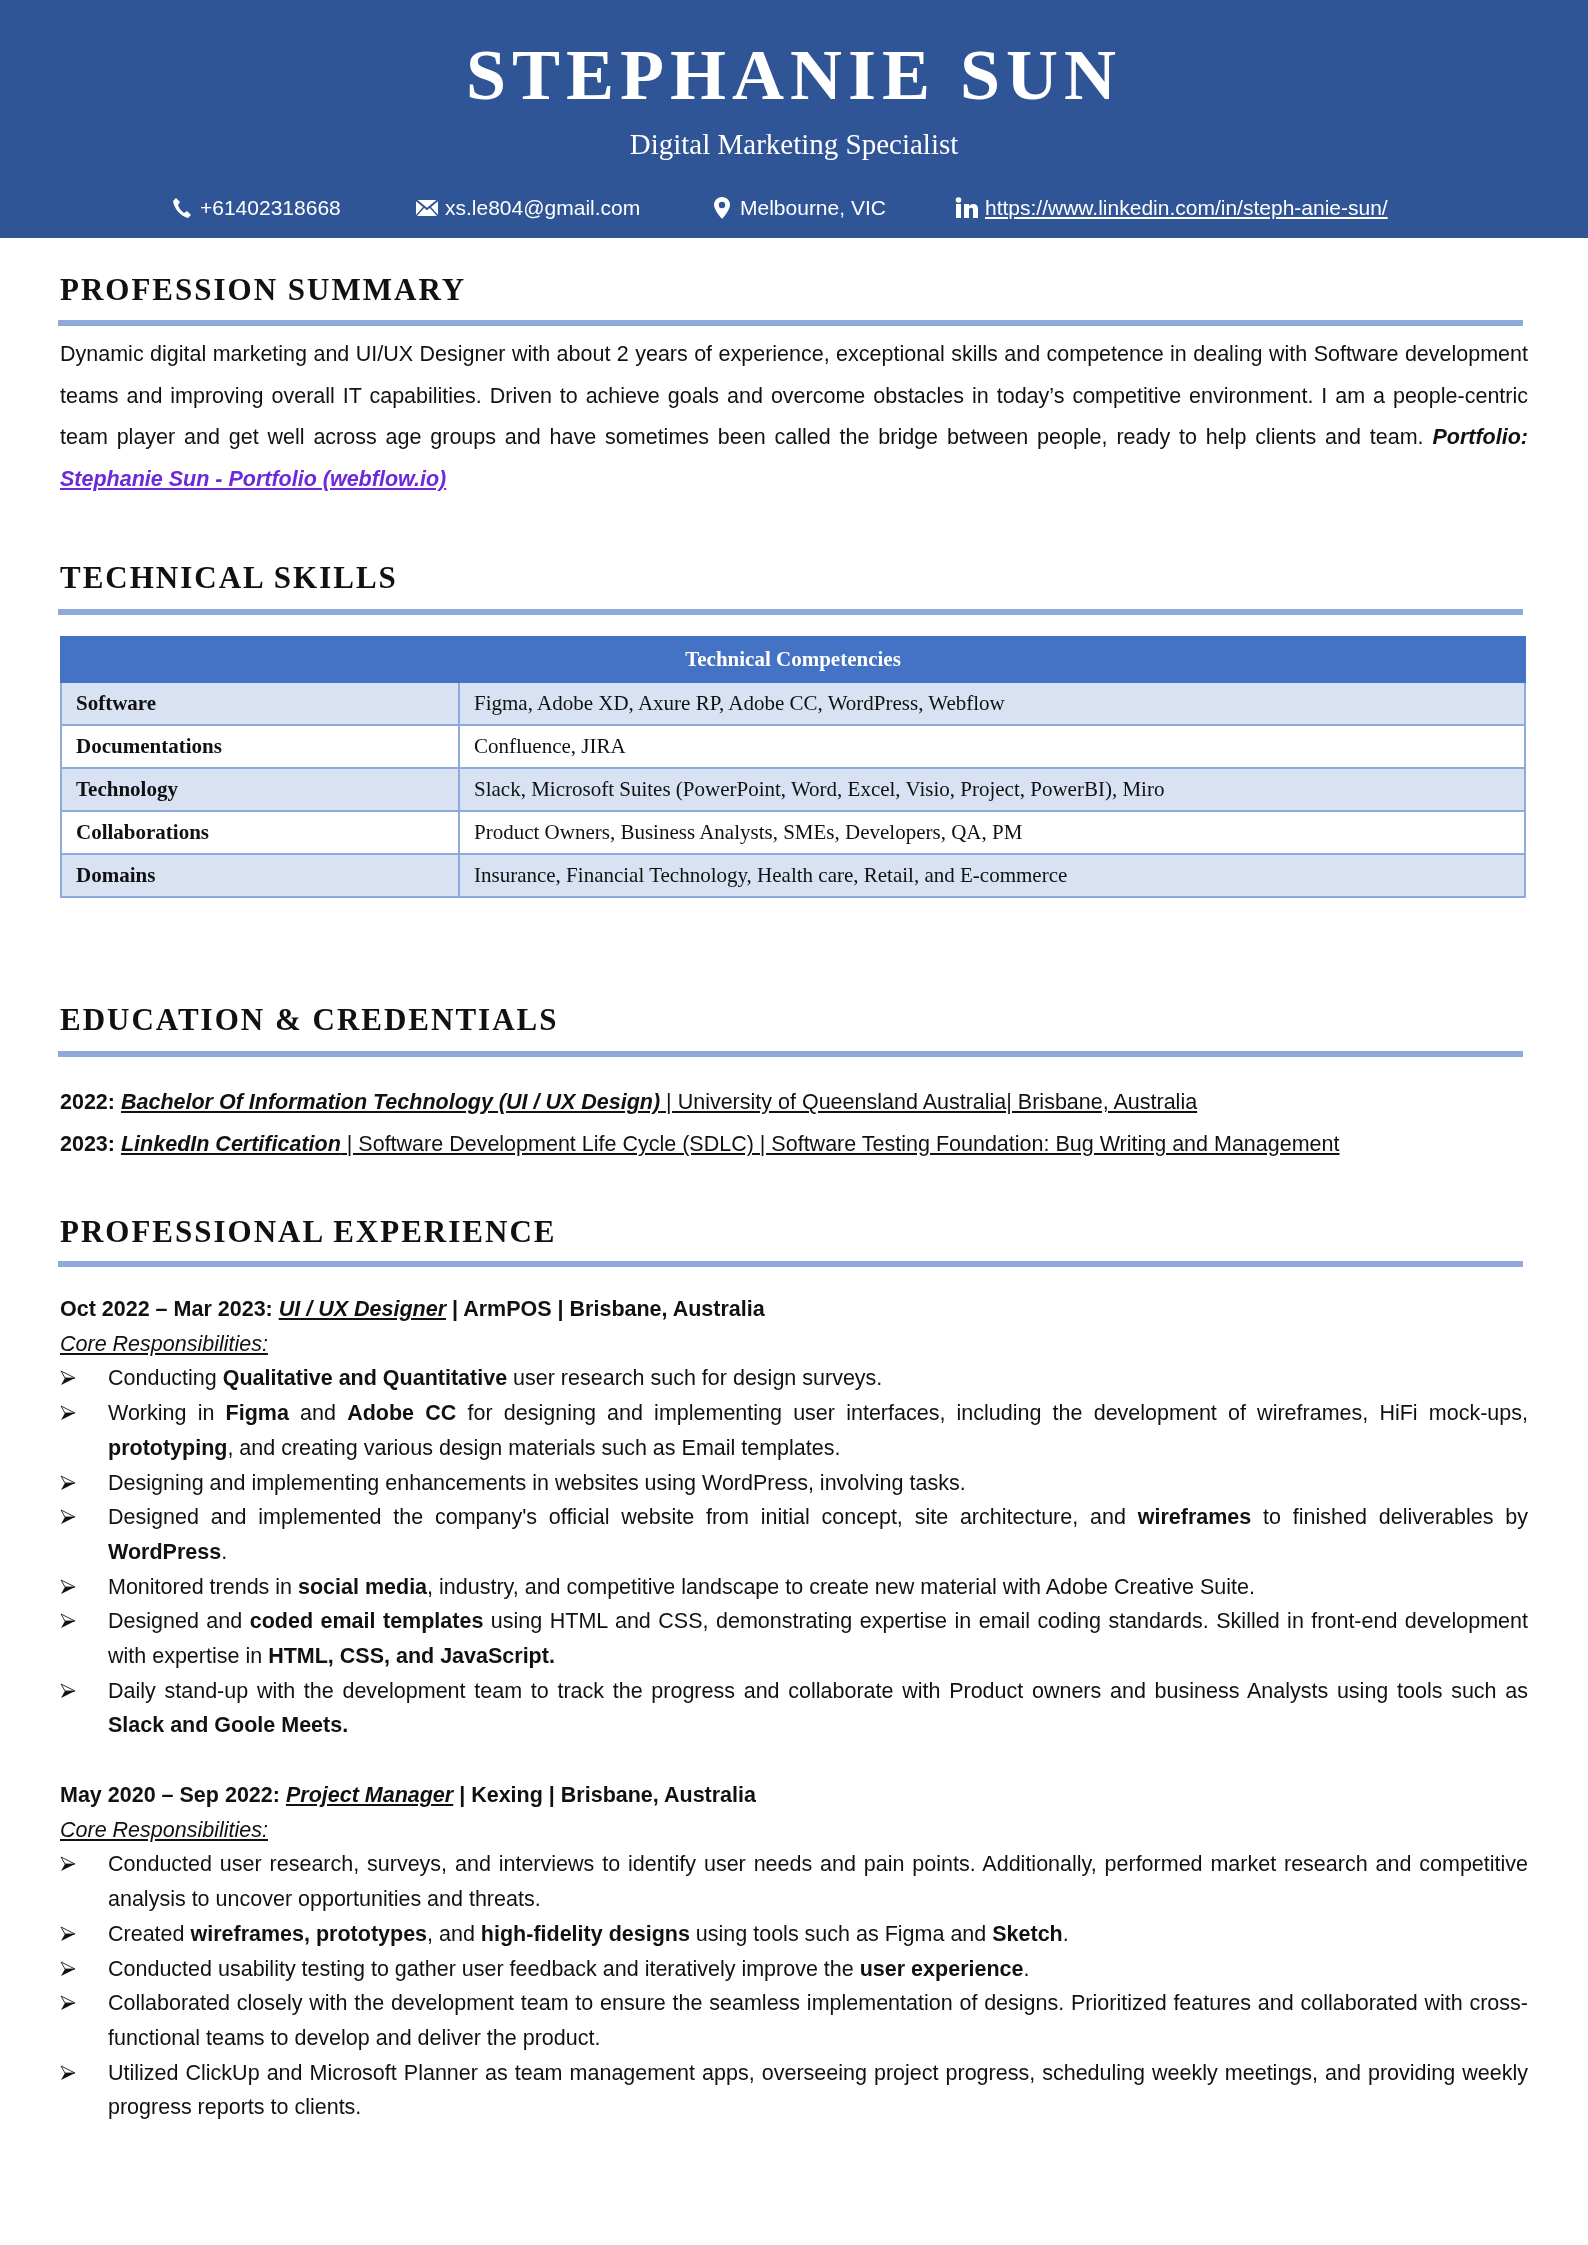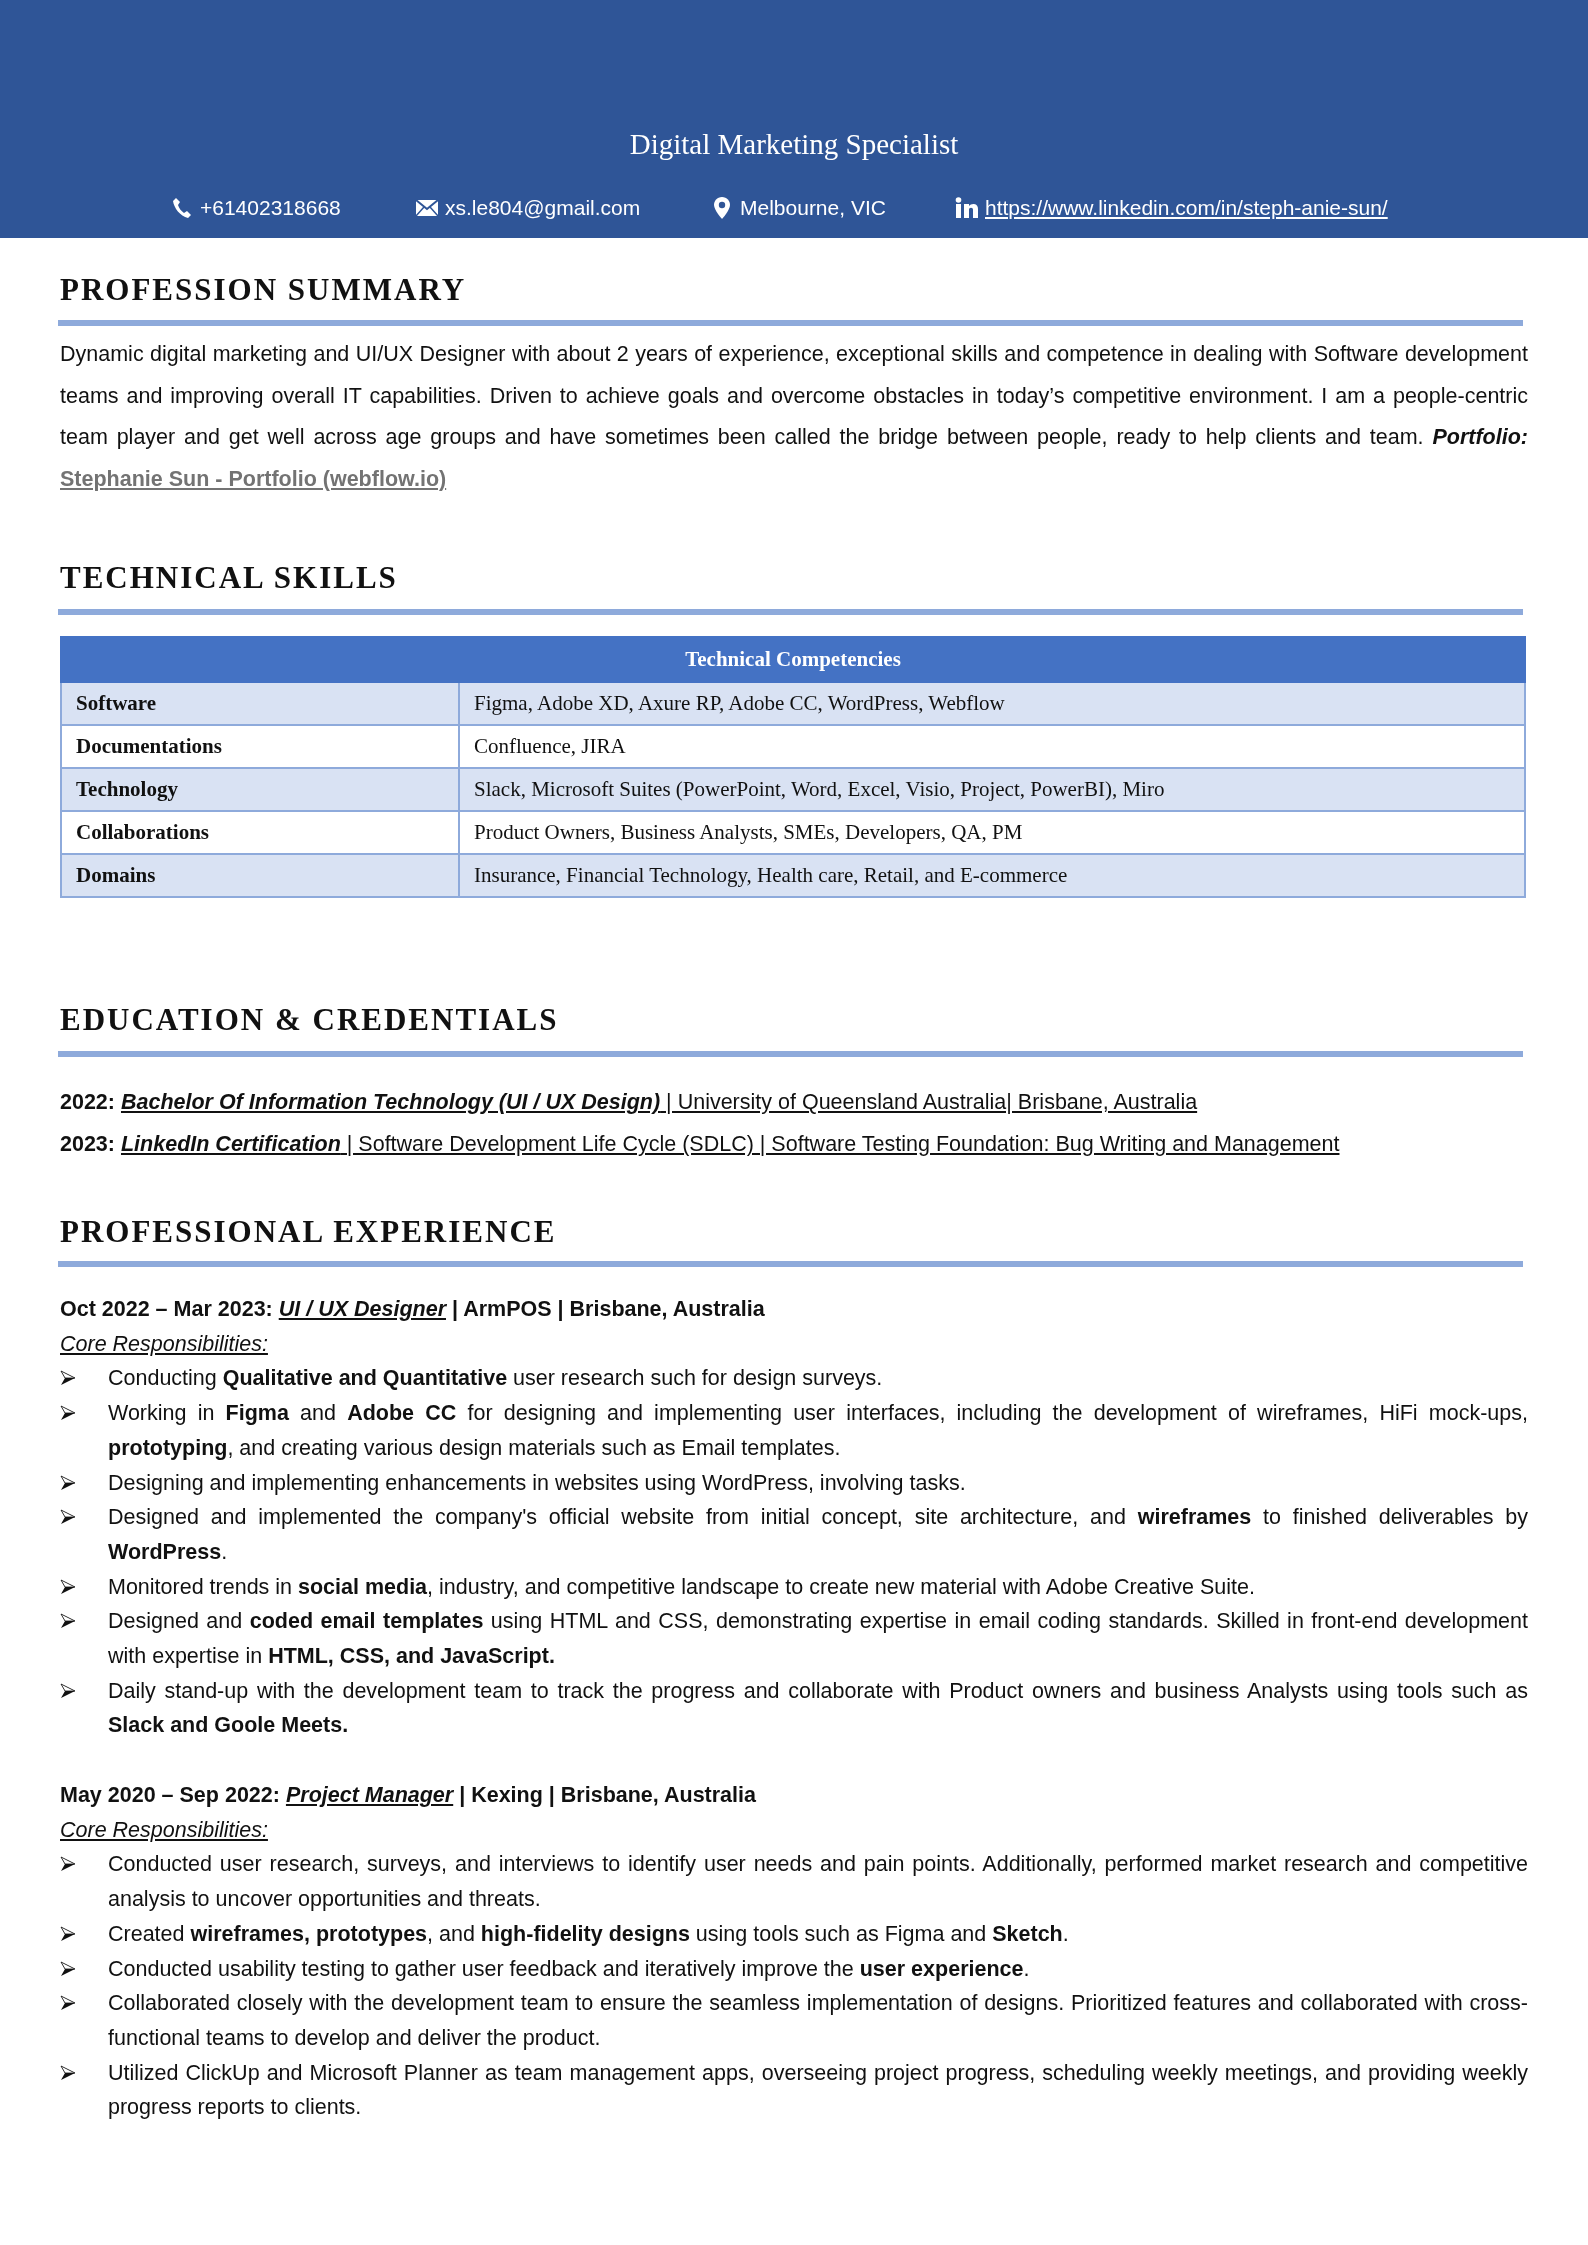--- a/index.html
+++ b/index.html
@@ -6,21 +6,21 @@
   body { width: 1588px; height: 2245px; position: relative; overflow: hidden; font-family: "Liberation Sans", sans-serif; color: #111; }
   .header { position: absolute; left: 0; top: 0; width: 1588px; height: 238px; background: #2F5597; color: #fff; }
   .name { position: absolute; left: 0; width: 1588px; top: 30px; text-align: center; font-family: "Liberation Serif", serif; font-weight: bold; font-size: 72px; letter-spacing: 6px; line-height: 90px; }
   .subtitle { position: absolute; left: 0; width: 1588px; top: 124px; text-align: center; font-family: "Liberation Serif", serif; font-size: 29px; line-height: 40px; }
   .contact { position: absolute; top: 190px; height: 36px; display: flex; align-items: center; font-size: 21px; white-space: nowrap; }
   .contact .ic { display: inline-flex; width: 24px; height: 24px; margin-right: 6px; align-items: center; justify-content: center; }
   .contact a { color: #fff; text-decoration: underline; }
   .sec-title { position: absolute; left: 60px; font-family: "Liberation Serif", serif; font-weight: bold; font-size: 31px; letter-spacing: 2px; line-height: 40px; color: #111; white-space: nowrap; }
   .rule { position: absolute; left: 58px; width: 1465px; height: 6px; background: #8EAADB; }
   .summary { position: absolute; left: 60px; width: 1468px; top: 334px; font-size: 21.5px; line-height: 41.6px; text-align: justify; text-align-last: left; }
-  .summary a { color: #737373; font-weight: bold; text-decoration: underline; }
+  .summary a { color: #6d28d9; font-weight: bold; font-style: italic; text-decoration: underline; }
   table.skills { position: absolute; left: 60px; top: 636px; width: 1466px; border-collapse: collapse; font-size: 21px; font-family: Liberation Serif, serif; }
   table.skills th { background: #4472C4; color: #fff; height: 43px; font-weight: bold; text-align: center; border: 2px solid #4472C4; padding: 0; }
   table.skills td { height: 41px; border: 2px solid #8EAADB; padding: 0 14px; }
   table.skills td.k { width: 368px; font-weight: bold; }
   table.skills tr.band td { background: #D9E2F3; }
   .edu { position: absolute; left: 60px; font-size: 21.5px; line-height: 42px; white-space: nowrap; }
   .edu .yr { font-weight: bold; }
   .edu .deg { font-weight: bold; font-style: italic; text-decoration: underline; }
   .edu .rest { text-decoration: underline; }
   .job { position: absolute; left: 60px; width: 1468px; font-size: 21.5px; line-height: 34.7px; }
@@ -29,20 +29,21 @@
   .core { font-style: italic; text-decoration: underline; }
   ul.bullets { list-style: none; margin: 0; padding: 0; }
   ul.bullets li { position: relative; padding-left: 48px; text-align: justify; text-align-last: left; }
   ul.bullets li .arrow { position: absolute; left: 0; top: 0; width: 20px; height: 34px; display: flex; align-items: center; }
   b { font-weight: bold; }
 </style>
 </head>
 <body>
 
 <div class="header">
+  <div class="name">STEPHANIE SUN</div>
   <div class="subtitle">Digital Marketing Specialist</div>
 
   <div class="contact" style="left:170px;">
     <span class="ic">
       <svg width="20" height="22" viewBox="0 0 20 22">
           <path d="M4 1 L8 5 L6 8 C7 11 9 14 12 16 L15 14 L19 18 L16 21 C8 19 2 11 1 4 Z" fill="#fff"></path>
         </svg>
     </span>
     <span>+61402318668</span>
   </div>

